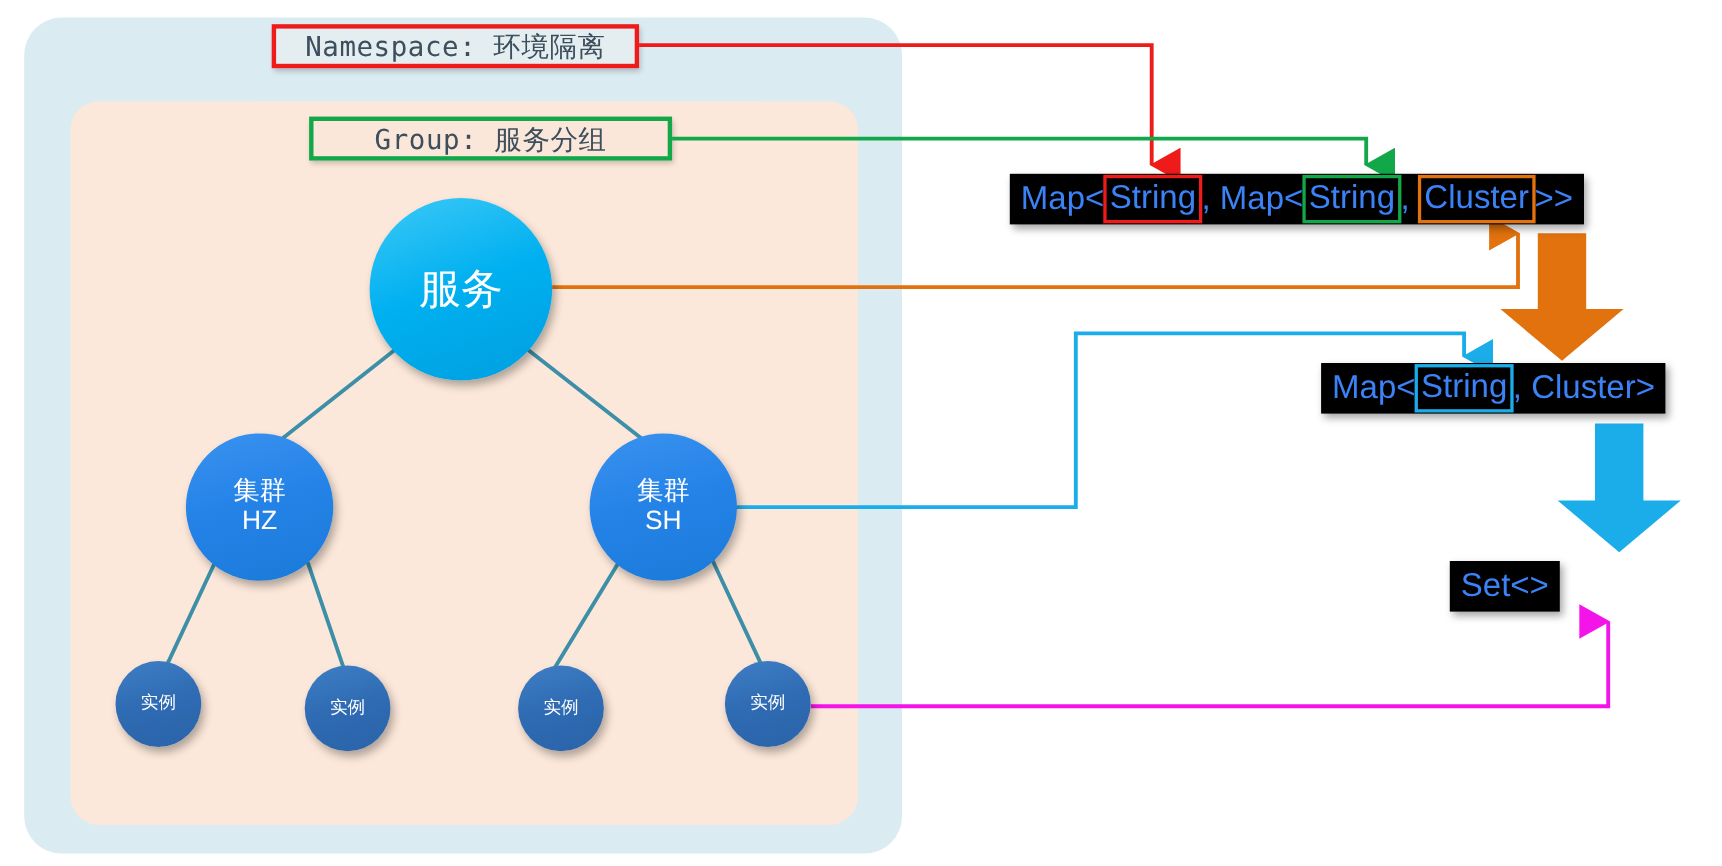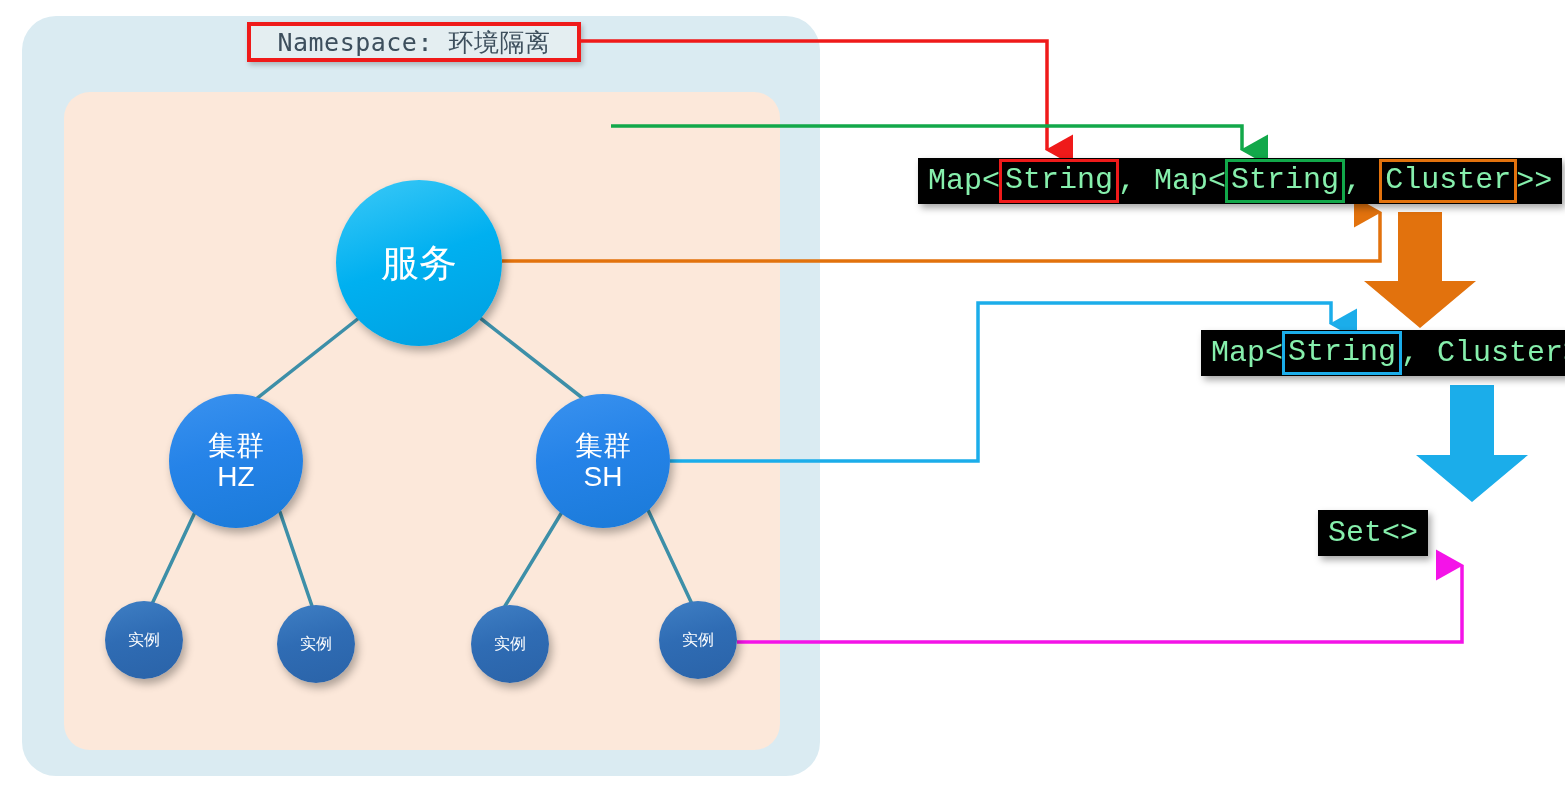--- a/index.html
+++ b/index.html
@@ -90,42 +90,42 @@
     top: 180px;
     width: 166px;
     height: 166px;
     background: linear-gradient(160deg, #3dc9f7 0%, #00b0f0 48%, #009fe0 100%);
     font-size: 38px;
   }
   .node-cluster {
     width: 134px;
     height: 134px;
     background: linear-gradient(165deg, #3a92ef 0%, #2583e8 45%, #1a7ad8 100%);
-    font-size: 28px;
+    font-size: 24px;
   }
   .node-cluster.hz { left: 169px; top: 394px; }
   .node-cluster.sh { left: 536px; top: 394px; }
   .node-instance {
     width: 78px;
     height: 78px;
     background: linear-gradient(165deg, #3f7fc4 0%, #2f6cb4 45%, #2a63a8 100%);
     font-size: 16px;
   }
   .node-instance.i1 { left: 105px; top: 601px; }
   .node-instance.i2 { left: 277px; top: 605px; }
   .node-instance.i3 { left: 471px; top: 605px; }
   .node-instance.i4 { left: 659px; top: 601px; }
 
   
   .code-box {
     position: absolute;
     box-sizing: border-box;
     background: #000000;
-    color: #86efac;
-    font-family: Liberation Mono, monospace;
+    color: #3b82f6;
+    font-family: Liberation Sans, sans-serif;
     display: flex;
     align-items: center;
     white-space: pre;
     box-shadow: 3px 4px 7px rgba(0,0,0,0.35);
     z-index: 8;
   }
   .code-map-service {
     left: 918px;
     top: 158px;
     height: 46px;
@@ -190,20 +190,21 @@
       <line x1="475" y1="314" x2="585" y2="400"></line>
       <line x1="196" y1="510" x2="152" y2="604"></line>
       <line x1="280" y1="512" x2="312" y2="606"></line>
       <line x1="562" y1="512" x2="505" y2="606"></line>
       <line x1="648" y1="510" x2="692" y2="604"></line>
     </g>
   </svg>
 
   <div class="tag-label tag-namespace">Namespace: 环境隔离</div>
 
+  <div class="tag-label tag-group">Group: 服务分组</div>
 
   <div class="node node-service">
     <span>服务</span>
   </div>
 
   <div class="node node-cluster hz">
     <span>集群</span>
     <span>HZ</span>
   </div>
 

